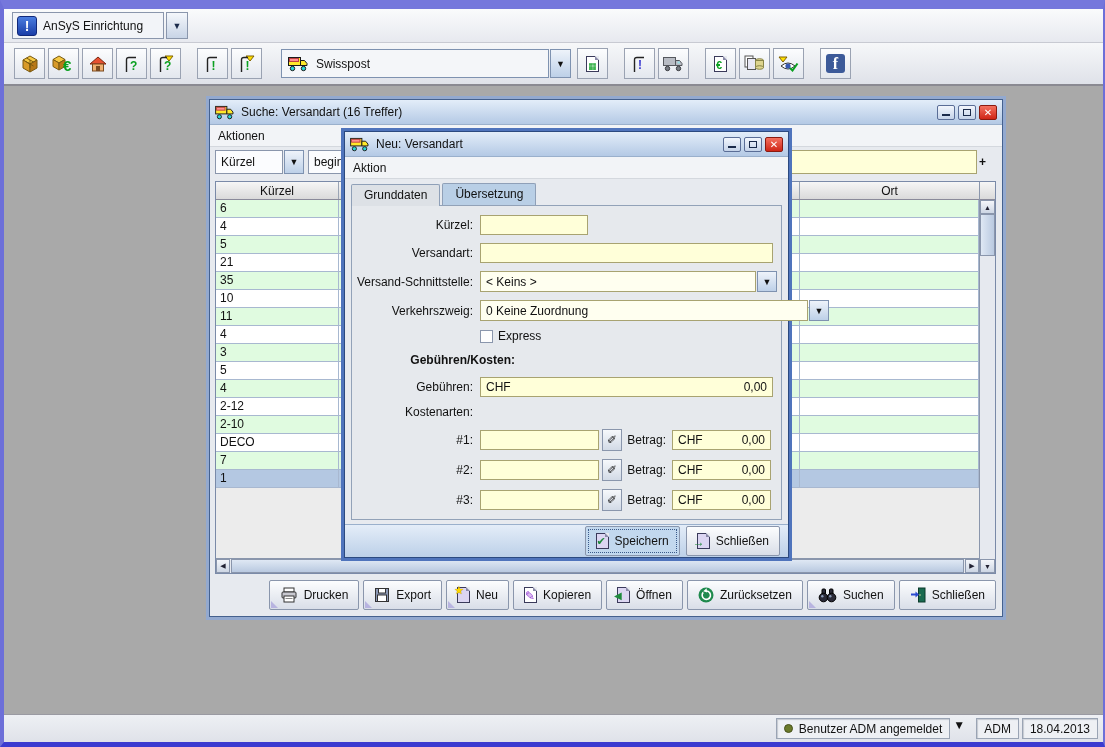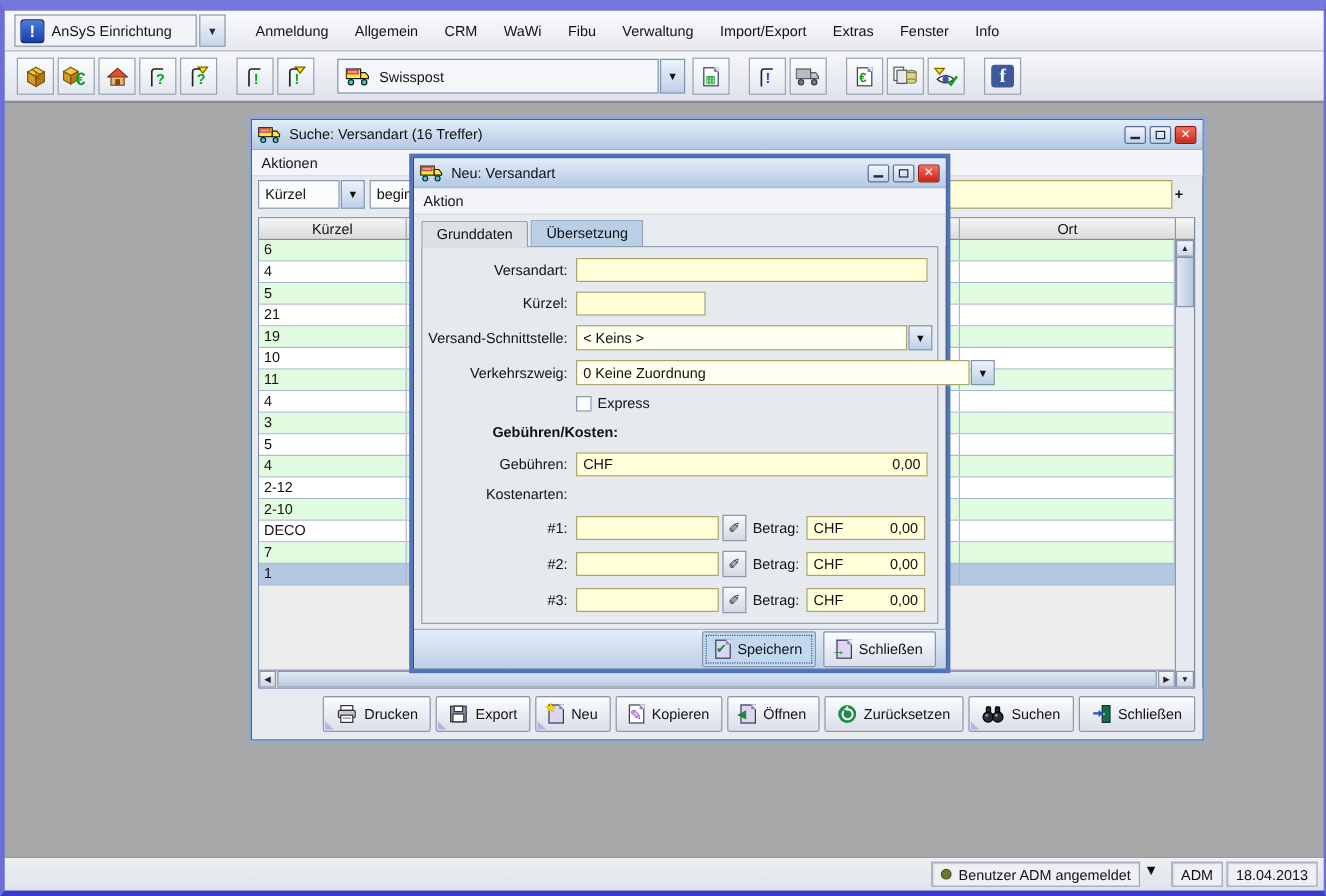--- a/index.html
+++ b/index.html
@@ -124,32 +124,20 @@
   <div class="menubar">
     <div class="appcombo">
       <div class="box">
         <span class="appicon">!</span>
         <span>AnSyS Einrichtung</span>
       </div>
       <div class="arrbtn">
         <span>▼</span>
       </div>
     </div>
-    <div class="menuitems">
-      <span class="mi">Anmeldung</span>
-      <span class="mi">Allgemein</span>
-      <span class="mi">CRM</span>
-      <span class="mi">WaWi</span>
-      <span class="mi">Fibu</span>
-      <span class="mi">Verwaltung</span>
-      <span class="mi">Import/Export</span>
-      <span class="mi">Extras</span>
-      <span class="mi">Fenster</span>
-      <span class="mi">Info</span>
-    </div>
   </div>
 
   <div class="toolbar">
     <div class="tbtn">
       <svg width="18" height="18" viewBox="0 0 18 18">
           <polygon points="9,1 16,5 9,9 2,5" fill="#f5c842" stroke="#7a5a10"></polygon>
           <polygon points="2,5 9,9 9,17 2,13" fill="#d89a28" stroke="#7a5a10"></polygon>
           <polygon points="16,5 9,9 9,17 16,13" fill="#b87818" stroke="#7a5a10"></polygon>
           <path d="M9 5 L9 13 M5.5 7 L12.5 11 M5.5 3 L12.5 7" stroke="#7a5a10" fill="none"></path>
         </svg>
@@ -338,21 +326,21 @@
               <div class="c c3"></div>
               <div class="c c4"></div>
             </div>
           <div class="trow w">
               <div class="c c1">21</div>
               <div class="c c2"></div>
               <div class="c c3"></div>
               <div class="c c4"></div>
             </div>
           <div class="trow g">
-              <div class="c c1">19</div>
+              <div class="c c1">35</div>
               <div class="c c2"></div>
               <div class="c c3"></div>
               <div class="c c4"></div>
             </div>
           <div class="trow w">
               <div class="c c1">10</div>
               <div class="c c2"></div>
               <div class="c c3"></div>
               <div class="c c4"></div>
             </div>
@@ -531,26 +519,26 @@
       </div>
       <div class="wmenu">
         <span>Aktion</span>
       </div>
       <div class="tabs">
         <div class="tab active">Grunddaten</div>
         <div class="tab">Übersetzung</div>
       </div>
       <div class="dcontent">
         <div class="drow">
+          <span class="dlabel">Kürzel:</span>
+          <input class="field" style="width: 108px; height: 20px;" value="">
+        </div>
+        <div class="drow">
           <span class="dlabel">Versandart:</span>
           <input class="field" style="width: 297px; height: 20px;" value="">
-        </div>
-        <div class="drow">
-          <span class="dlabel">Kürzel:</span>
-          <input class="field" style="width: 108px; height: 20px;" value="">
         </div>
         <div class="drow">
           <span class="dlabel">Versand-Schnittstelle:</span>
           <div class="combo">
             <div class="cbox" style="width:276px;height:21px;background:#fffff0;border-color:#a8a371;">
               <span>&lt; Keins &gt;</span>
             </div>
             <div class="carr" style="height:21px;">
                 <span>▼</span>
               </div>

